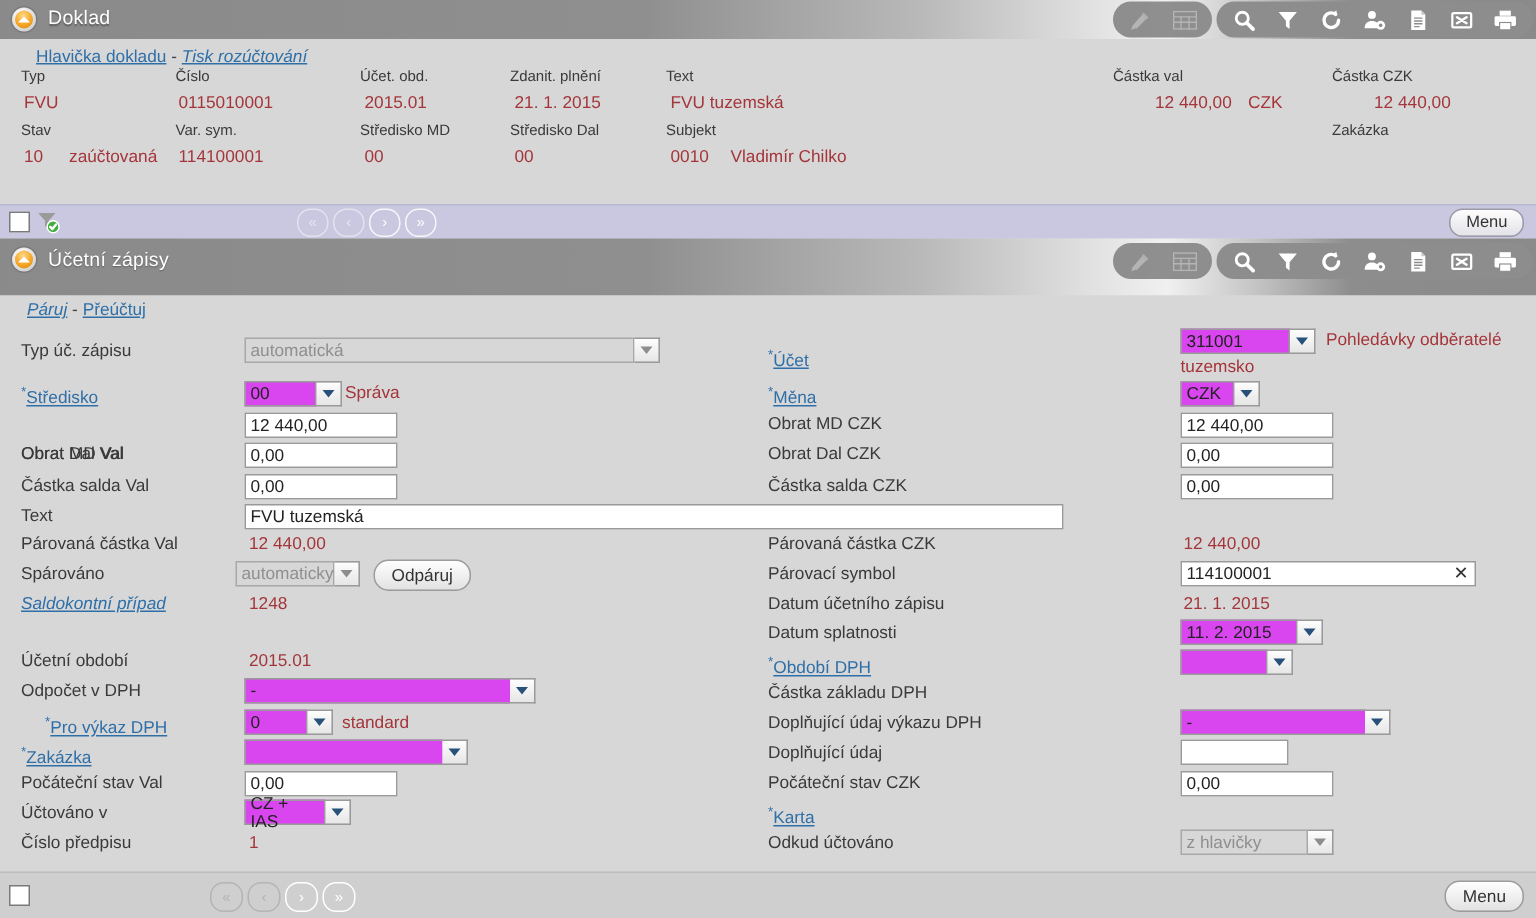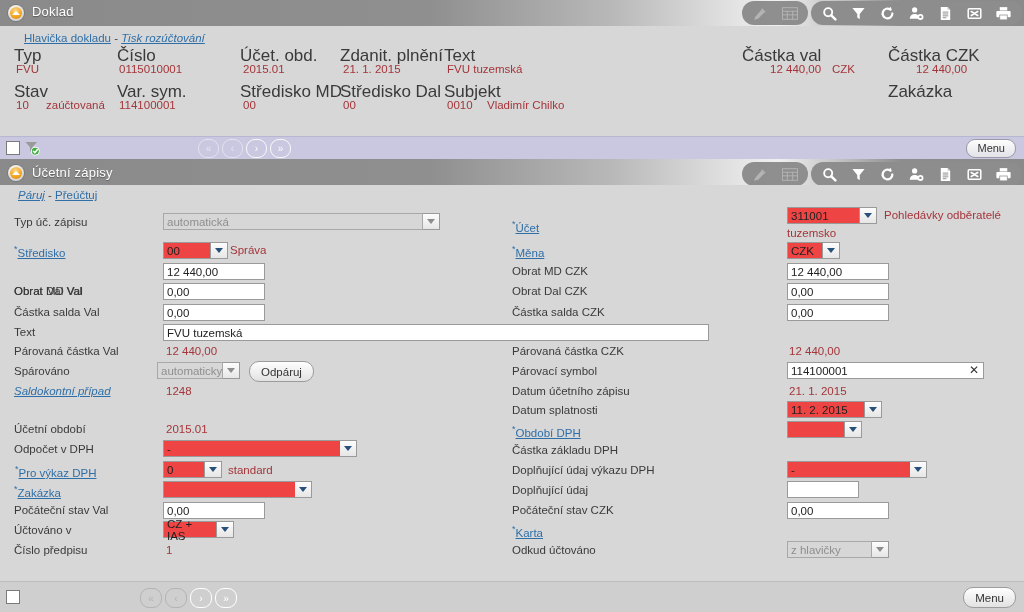--- a/index.html
+++ b/index.html
@@ -52,21 +52,21 @@
 
   
   .docpanel{background:#d7d7d7;position:relative;}
   .linkrow{padding:6px 0 2px 24px;}
   a.lnk{color:#2f6fa8;text-decoration:underline;cursor:pointer;font-size:11.5px;}
   a.lnk.ital{font-style:italic;}
   .sep{color:#444;}
 
   .hdrgrid{position:relative;height:66px;}
   .hcell{position:absolute;}
-  .hlab{color:#3a3a3a;font-size:17px;}
+  .hlab{color:#3a3a3a;font-size:10px;}
   .hval{color:#a4353a;font-size:11.5px;}
 
   
   .navstrip{
     height:22px;background:#c9c8e0;border-top:1px solid #b8b7d2;
     position:relative;
   }
   .nav-check{
     position:absolute;left:6px;top:4px;width:12px;height:12px;background:#fff;
     border:1px solid #7a7a7a;cursor:pointer;
@@ -92,21 +92,21 @@
   .flabel.req::before{content:"*";color:#2f6fa8;font-size:9px;vertical-align:super;}
   .fval{color:#a4353a;white-space:nowrap;}
   .note{color:#a4353a;white-space:nowrap;}
 
   input.f, .selbox{
     font-family:"Liberation Sans","DejaVu Sans",sans-serif;font-size:11.5px;color:#222;
     box-sizing:border-box;height:17px;padding:0 3px;
     border:1px solid #9a9a9a;background:#fff;outline:none;
   }
   .selwrap{display:inline-flex;align-items:stretch;vertical-align:middle;}
-  .selbox{display:flex;align-items:center;background:#ef4444;}
+  .selbox{display:flex;align-items:center;background:#d946ef;}
   .sel-arrow{
     width:17px;height:17px;box-sizing:border-box;border:1px solid #9a9a9a;border-left:none;
     background:linear-gradient(#fdfdfd,#e6e6e6);
     display:flex;align-items:center;justify-content:center;cursor:pointer;
   }
   .chev{width:0;height:0;border-left:4px solid transparent;border-right:4px solid transparent;border-top:5px solid #27507a;}
   .chev.dim{border-top-color:#8d8d8d;}
 
   .disabled-sel{
     background:#d7d7d7;border:1px solid #a8a8a8;color:#8f8f8f;
@@ -274,21 +274,21 @@
     </div>
     <div class="nav-arrows">
       <div class="navbtn off">«</div>
       <div class="navbtn off">‹</div>
       <div class="navbtn">›</div>
       <div class="navbtn">»</div>
     </div>
     <div class="menu-btn">Menu</div>
   </div>
 
-  <div class="titlebar" style="height:26px;">
+  <div class="titlebar" style="height:38px;">
     <div class="tb-icon" style="top:6px;"></div>
     <div class="tb-title" style="top:6px;">Účetní zápisy</div>
     <div class="tb-tools" style="top:3px;">
       <div class="tool-grp dim">
         <div class="tbtn disabled">
           <svg width="15" height="15" viewBox="0 0 16 16">
               <path d="M2 12 L9 4 L12 7 L5 14 Z" fill="#e9e9e9"></path>
               <path d="M10 2.5 L13.5 6 L12 7.4 L8.6 4 Z" fill="#dcdcdc"></path>
               <path d="M1.2 14.8 L2.4 11.6 L4.4 13.6 Z" fill="#f2f2f2"></path>
             </svg>
@@ -422,21 +422,21 @@
     <div class="frow flabel" style="left:14px;top:258px;">Odpočet v DPH</div>
     <div class="frow" style="left:163px;top:255px;">
       <span class="selwrap">
         <span class="selbox" style="width:177px;border-right:none;">-</span>
         <span class="sel-arrow">
             <span class="chev"></span>
           </span>
       </span>
     </div>
 
-    <div class="frow flabel req" style="left:15px;top:279px;"><a class="lnk">Pro výkaz DPH</a></div>
+    <div class="frow flabel req" style="left:30px;top:279px;"><a class="lnk">Pro výkaz DPH</a></div>
     <div class="frow" style="left:163px;top:276px;">
       <span class="selwrap">
         <span class="selbox" style="width:42px;">0</span>
         <span class="sel-arrow">
             <span class="chev"></span>
           </span>
       </span>
     </div>
     <div class="frow note" style="left:228px;top:279px;">standard</div>
 

